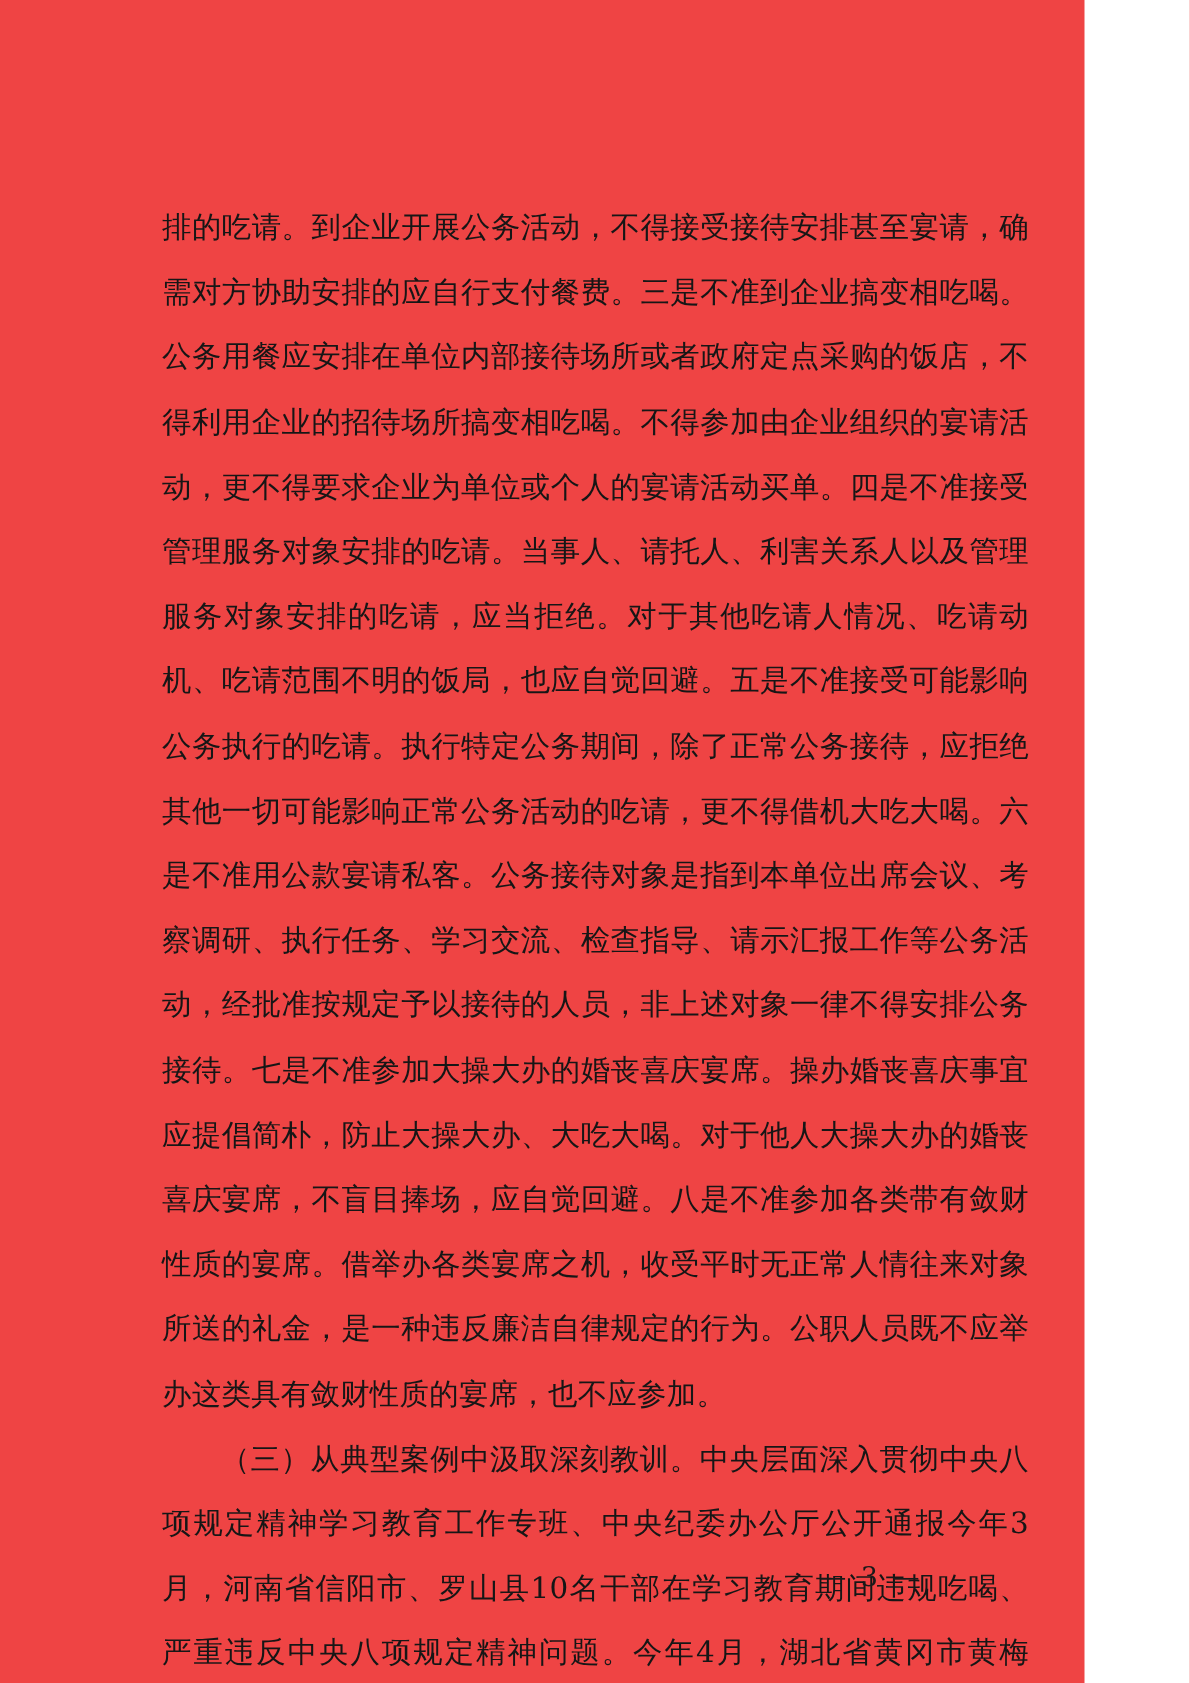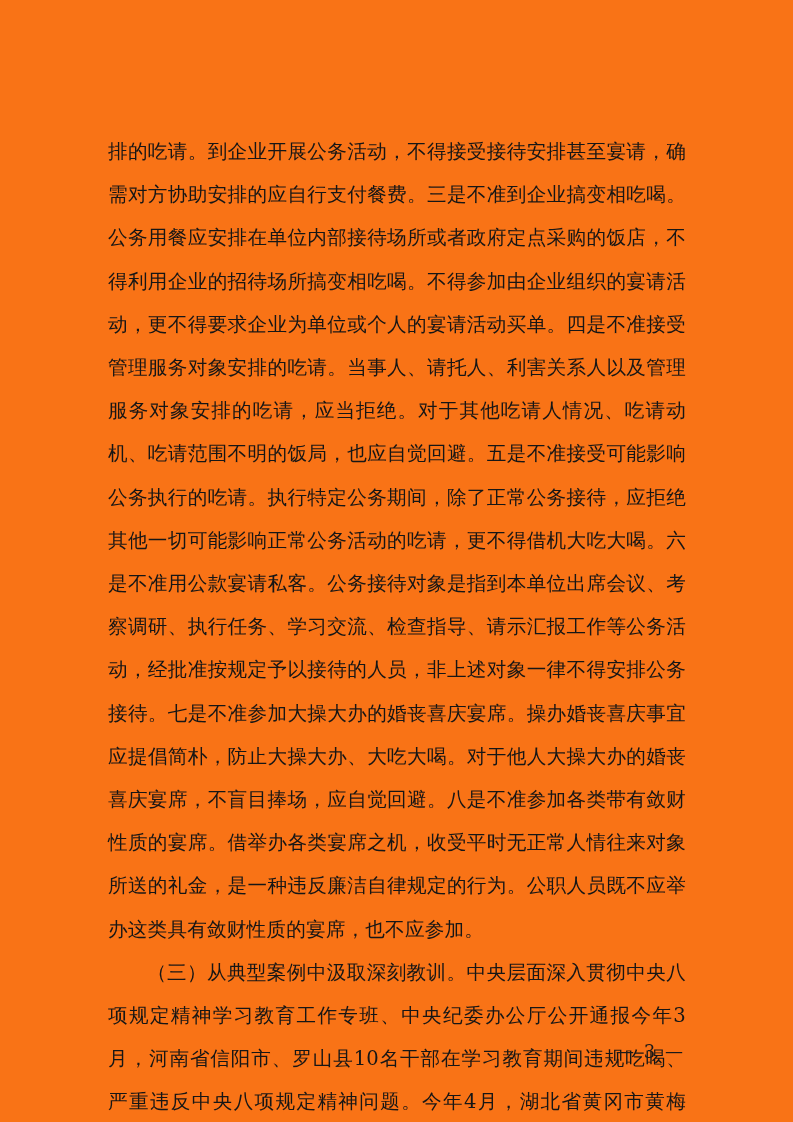--- a/index.html
+++ b/index.html
@@ -6,23 +6,23 @@
     margin: 0;
     padding: 0;
     background: #ffffff;
   }
   body {
     font-family: "DejaVu Serif", "Liberation Serif", serif;
     color: #1a1a1a;
   }
   .page {
     position: relative;
-    width: 793px;
+    width: 723px;
     height: 1122px;
-    background: #f97316;
+    background: #ef4444;
     box-sizing: border-box;
     overflow: hidden;
   }
   .content {
     position: absolute;
     left: 108px;
     top: 130px;
     width: 578px;
   }
   .para {

